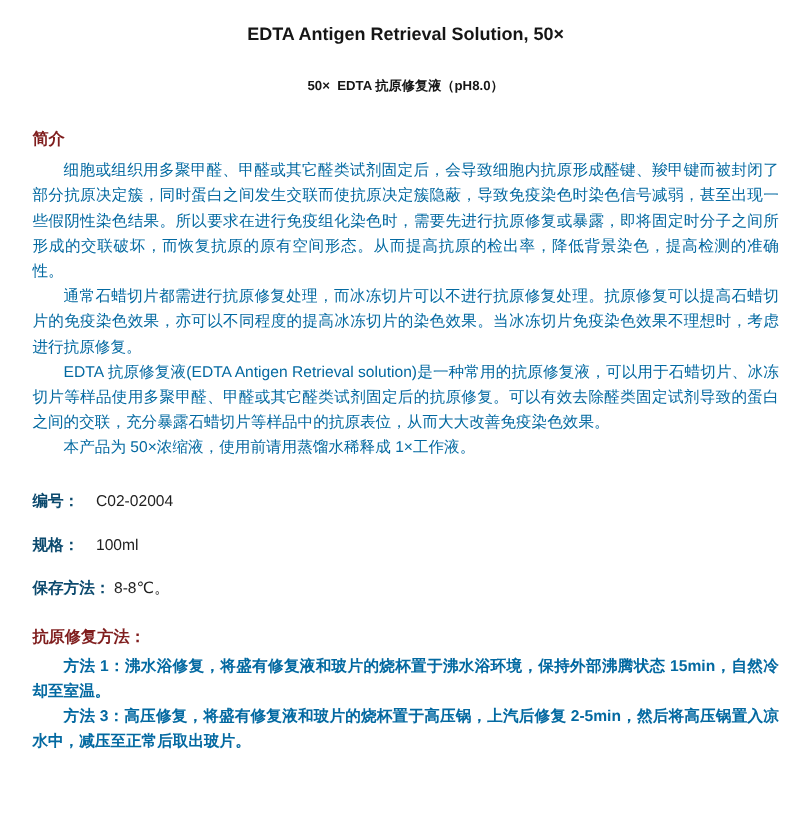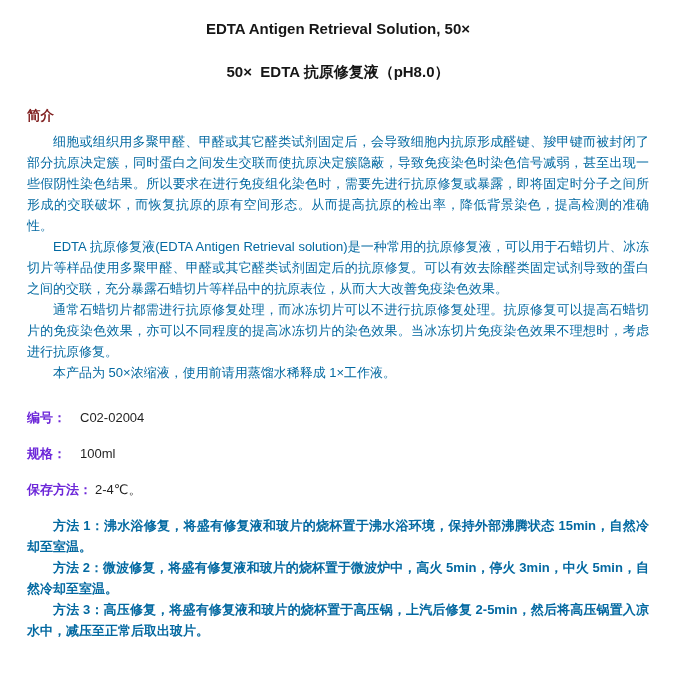--- a/index.html
+++ b/index.html
@@ -23,21 +23,21 @@
     margin: 8px 0 0 0;
     text-align: center;
     font-size: 15px;
     line-height: 18px;
     font-weight: bold;
     color: #161616;
   }
   .title-zh {
     margin: 25px 0 0 0;
     text-align: center;
-    font-size: 15px;
+    font-size: 11px;
     line-height: 18px;
     font-weight: bold;
     white-space: pre-wrap;
     color: #161616;
   }
   .section-heading {
     margin: 26px 0 0 0;
     font-size: 13.5px;
     line-height: 18px;
     font-weight: bold;
@@ -58,21 +58,21 @@
   .fields {
     margin-top: 24px;
   }
   .field {
     margin-bottom: 15px;
     font-size: 13px;
     line-height: 21px;
   }
   .field-label {
     font-weight: bold;
-    color: #6d28d9;
+    color: #0c4a6e;
   }
   .field:nth-child(1) .field-value,
   .field:nth-child(2) .field-value { margin-left: 14px; }
   .field:nth-child(3) .field-value { margin-left: 3px; }
   .methods-heading {
     margin-top: 22px;
   }
   .methods-body {
     margin-top: 4px;
     font-weight: bold;
@@ -84,39 +84,39 @@
 <div class="page">
 
   <h1 class="title-en">EDTA Antigen Retrieval Solution, 50×</h1>
 
   <h2 class="title-zh">50×  EDTA 抗原修复液（pH8.0）</h2>
 
   <div>
     <h3 class="section-heading">简介</h3>
     <div class="intro-body">
       <p>细胞或组织用多聚甲醛、甲醛或其它醛类试剂固定后，会导致细胞内抗原形成醛键、羧甲键而被封闭了部分抗原决定簇，同时蛋白之间发生交联而使抗原决定簇隐蔽，导致免疫染色时染色信号减弱，甚至出现一些假阴性染色结果。所以要求在进行免疫组化染色时，需要先进行抗原修复或暴露，即将固定时分子之间所形成的交联破坏，而恢复抗原的原有空间形态。从而提高抗原的检出率，降低背景染色，提高检测的准确性。</p>
+      <p>通常石蜡切片都需进行抗原修复处理，而冰冻切片可以不进行抗原修复处理。抗原修复可以提高石蜡切片的免疫染色效果，亦可以不同程度的提高冰冻切片的染色效果。当冰冻切片免疫染色效果不理想时，考虑进行抗原修复。</p>
       <p>EDTA 抗原修复液(EDTA Antigen Retrieval solution)是一种常用的抗原修复液，可以用于石蜡切片、冰冻切片等样品使用多聚甲醛、甲醛或其它醛类试剂固定后的抗原修复。可以有效去除醛类固定试剂导致的蛋白之间的交联，充分暴露石蜡切片等样品中的抗原表位，从而大大改善免疫染色效果。</p>
-      <p>通常石蜡切片都需进行抗原修复处理，而冰冻切片可以不进行抗原修复处理。抗原修复可以提高石蜡切片的免疫染色效果，亦可以不同程度的提高冰冻切片的染色效果。当冰冻切片免疫染色效果不理想时，考虑进行抗原修复。</p>
       <p>本产品为 50×浓缩液，使用前请用蒸馏水稀释成 1×工作液。</p>
     </div>
   </div>
 
   <div class="fields">
     <div class="field">
       <span class="field-label">编号：</span><span class="field-value">C02-02004</span>
     </div>
     <div class="field">
       <span class="field-label">规格：</span><span class="field-value">100ml</span>
     </div>
     <div class="field">
-      <span class="field-label">保存方法：</span><span class="field-value">2-4℃。</span>
+      <span class="field-label">保存方法：</span><span class="field-value">8-8℃。</span>
     </div>
   </div>
 
   <div>
+    <h3 class="section-heading methods-heading">抗原修复方法：</h3>
     <div class="methods-body">
       <p>方法 1：沸水浴修复，将盛有修复液和玻片的烧杯置于沸水浴环境，保持外部沸腾状态 15min，自然冷却至室温。</p>
-      <p>方法 2：微波修复，将盛有修复液和玻片的烧杯置于微波炉中，高火 5min，停火 3min，中火 5min，自然冷却至室温。</p>
       <p>方法 3：高压修复，将盛有修复液和玻片的烧杯置于高压锅，上汽后修复 2-5min，然后将高压锅置入凉水中，减压至正常后取出玻片。</p>
     </div>
   </div>
 
 </div>
 
 </body></html>

